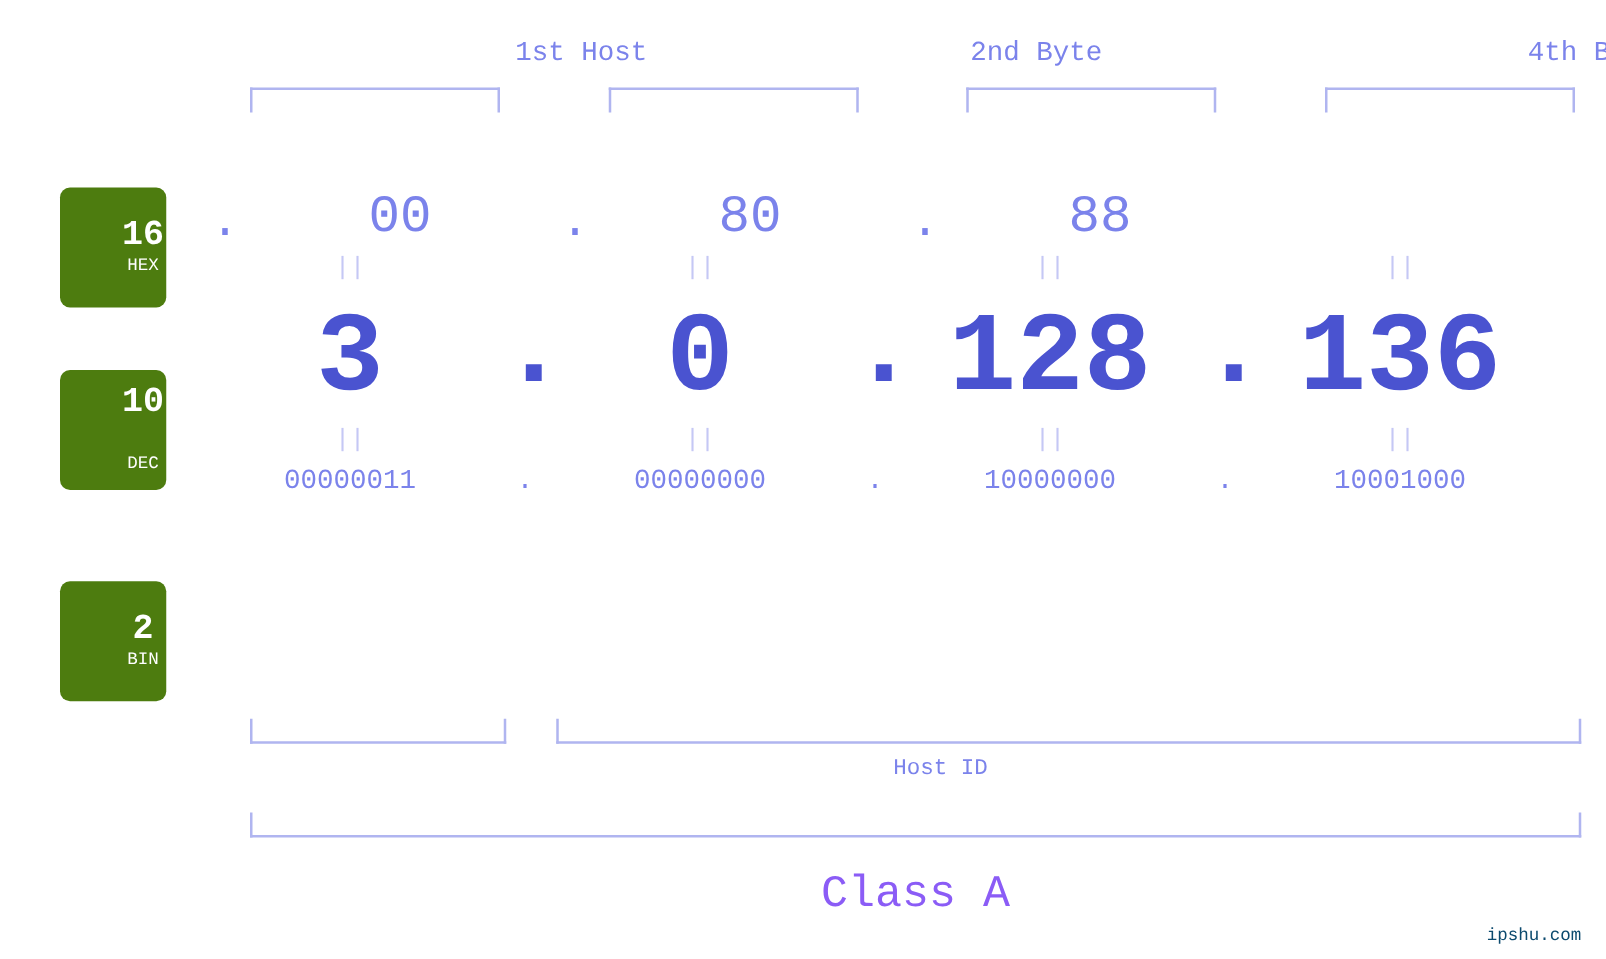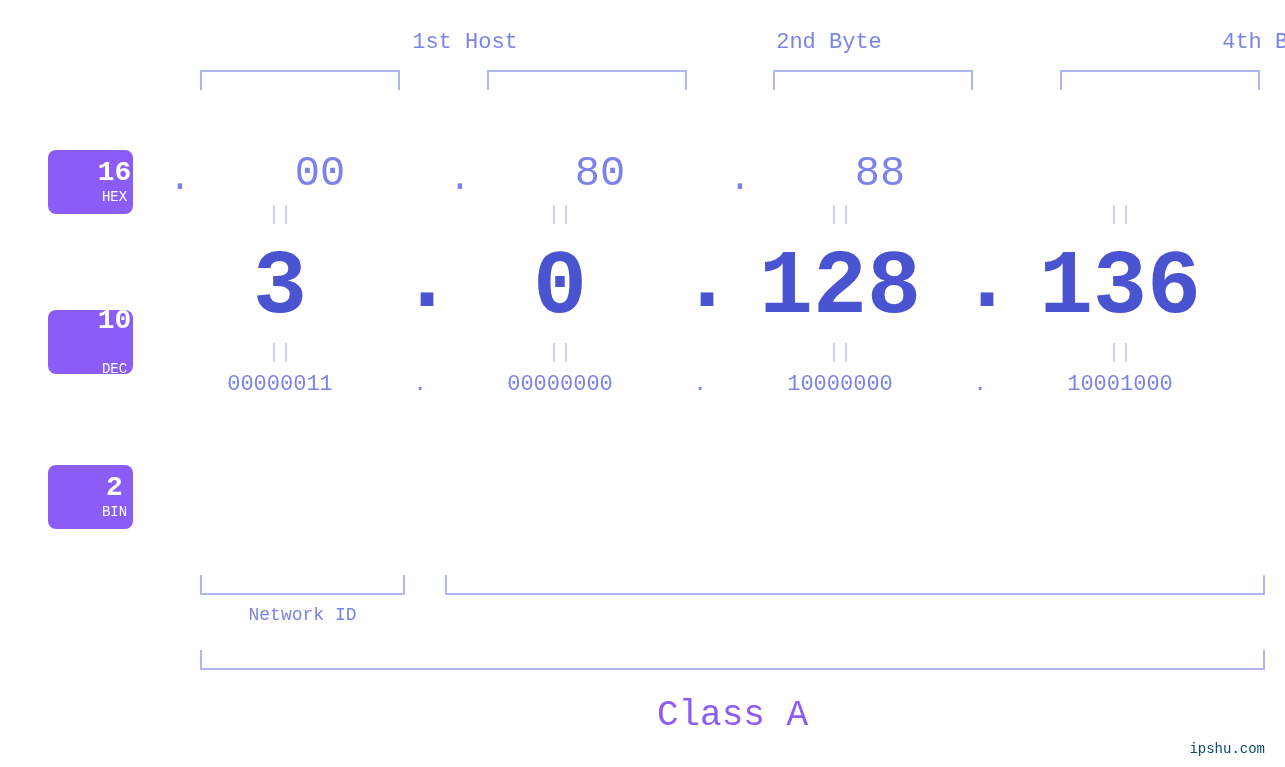--- a/index.html
+++ b/index.html
@@ -18,23 +18,23 @@
       position: relative;
       display: flex;
       flex-direction: column;
       align-items: center;
       padding-top: 20px;
     }
 
     
     .badge {
       width: 85px;
-      height: 64px;
+      height: 96px;
       border-radius: 8px;
-      background: #8b5cf6;
+      background: #4d7c0f;
       color: white;
       display: flex;
       flex-direction: column;
       align-items: center;
       justify-content: center;
       position: absolute;
       left: 48px;
       padding-left: 48px;
     }
     .badge-number {
@@ -42,21 +42,21 @@
       font-weight: bold;
       line-height: 1;
     }
     .badge-label {
       font-size: 14px;
       font-weight: normal;
       margin-top: 2px;
     }
 
     .badge-hex { top: 150px; }
-    .badge-dec { top: 310px; gap: 24px; }
+    .badge-dec { top: 296px; gap: 24px; }
     .badge-bin { top: 465px; }
 
     
     .headers-row {
       display: flex;
       width: 1050px;
       margin-left: 185px;
       margin-top: 15px;
       justify-content: space-between;
       position: absolute;
@@ -357,22 +357,22 @@
 
   </div>
 
   <div class="bottom-brackets">
     <div class="bracket-bottom-network"></div>
     <div class="bracket-bottom-gap"></div>
     <div class="bracket-bottom-host"></div>
   </div>
 
   <div class="id-labels">
-    <div class="network-id-label">Network ID</div>
     <div class="host-id-gap"></div>
+    <div class="host-id-label">Host ID</div>
   </div>
 
   <div class="class-bracket"></div>
 
   <div class="class-label">Class A</div>
 
   <div class="watermark">ipshu.com</div>
 
 </div>
 

